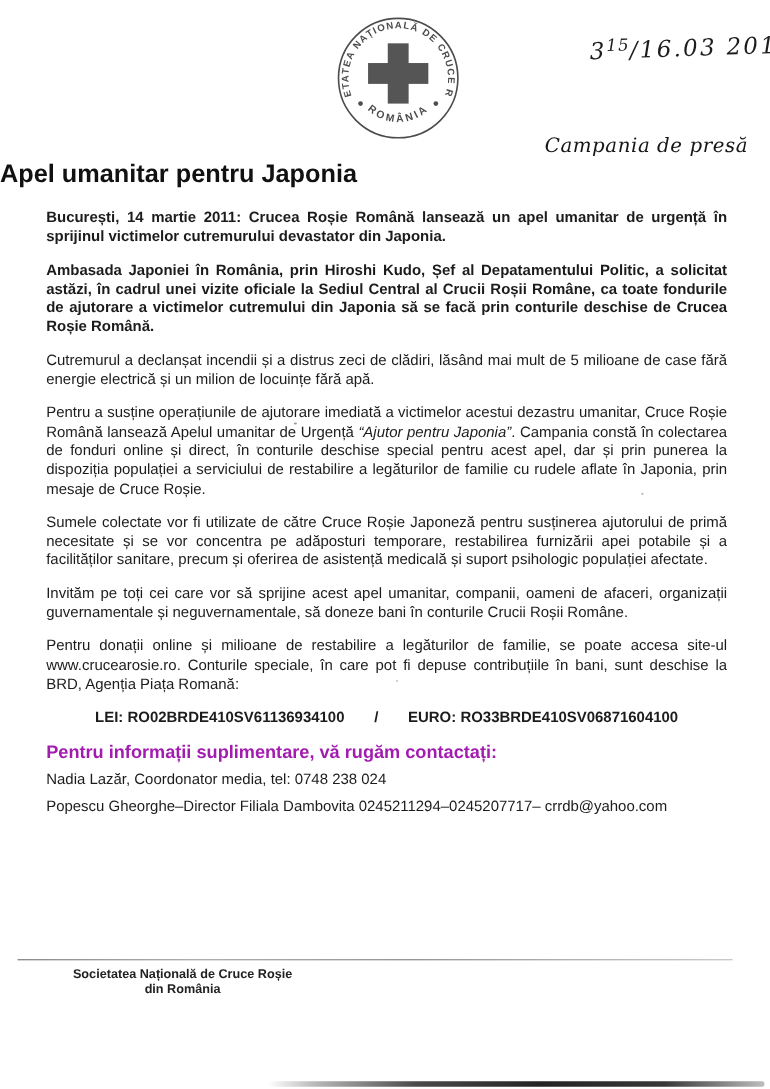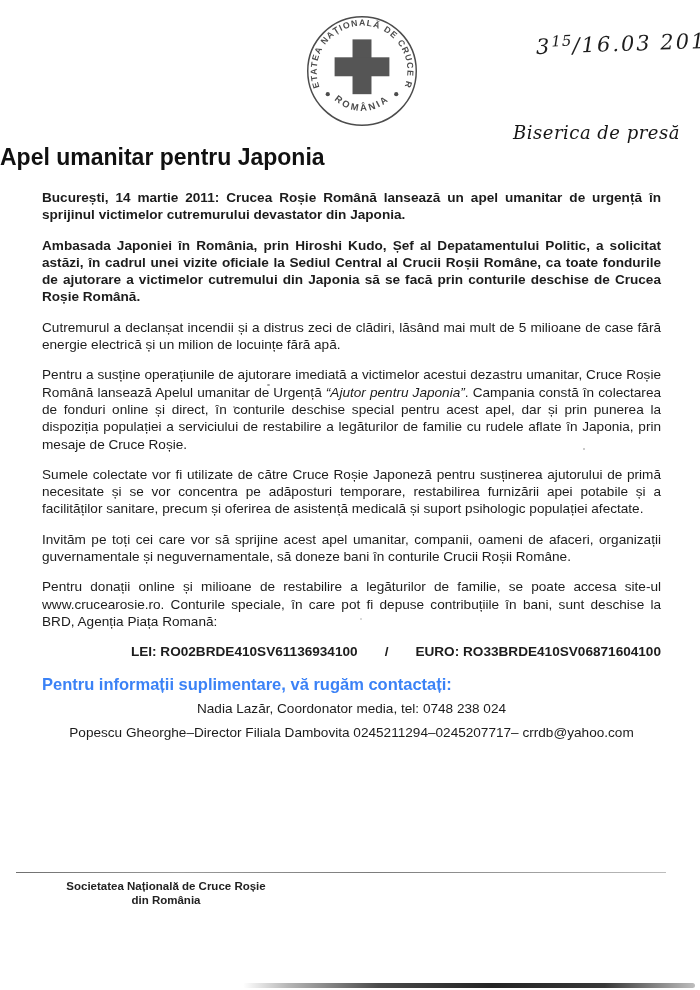--- a/index.html
+++ b/index.html
@@ -37,27 +37,27 @@
   }
 
   .body-text{
     position:absolute;top:189px;left:42px;width:619px;
     font-size:13.6px;line-height:17.3px;text-align:justify;color:#1c1c1c;
   }
   .body-text p{margin:0 0 13px 0;}
   .body-text p.bold{font-weight:bold;}
   .body-text em{font-style:italic;}
 
-  .accounts{font-weight:bold;margin:5px 0 15px 0 !important;text-align:right;white-space:nowrap;}
+  .accounts{font-weight:bold;margin:5px 0 15px 0 !important;text-align:center;white-space:nowrap;}
   .accounts .sep{display:inline-block;margin:0 27px;}
 
   .contact-heading{
-    margin:2px 0 6px 0;font-size:16.5px;font-weight:bold;color:#3b82f6;
+    margin:2px 0 6px 0;font-size:16.5px;font-weight:bold;color:#a21caf;
   }
-  .contact-line{margin:0 0 4px 0 !important;line-height:20px;text-align:center;}
+  .contact-line{margin:0 0 4px 0 !important;line-height:20px;text-align:left;}
 
   
   .footer-rule{
     position:absolute;top:872px;left:16px;width:650px;height:1px;
     background:linear-gradient(90deg,#6f6f6f,#9a9a9a 25%,#7c7c7c 55%,#a8a8a8 85%,#bdbdbd);
   }
   .footer-org{
     position:absolute;top:879px;left:58px;width:216px;text-align:center;
     font-size:11.5px;font-weight:bold;line-height:14px;color:#222;
   }
@@ -99,21 +99,21 @@
         <textPath href="#arcTop" startOffset="50%" text-anchor="middle">SOCIETATEA NAȚIONALĂ DE CRUCE ROȘIE</textPath>
       </text>
       <text class="ring-text-bottom">
         <textPath href="#arcBottom" startOffset="50%" text-anchor="middle">ROMÂNIA</textPath>
       </text>
       <circle cx="23.5" cy="78" r="2" fill="#4c4c4c"></circle>
       <circle cx="88.5" cy="78" r="2" fill="#4c4c4c"></circle>
     </svg>
   </div>
 
-  <div class="doc-type">Biserica de presă</div>
+  <div class="doc-type">Campania de presă</div>
 
   <h1 class="title">Apel umanitar pentru Japonia</h1>
 
   <div class="body-text">
     <p class="bold">București, 14 martie 2011: Crucea Roșie Română lansează un apel umanitar de urgență în sprijinul victimelor cutremurului devastator din Japonia.</p>
     <p class="bold">Ambasada Japoniei în România, prin Hiroshi Kudo, Șef al Depatamentului Politic, a solicitat astăzi, în cadrul unei vizite oficiale la Sediul Central al Crucii Roșii Române,  ca toate fondurile de ajutorare a victimelor cutremului din Japonia să se facă prin conturile deschise de Crucea Roșie Română.</p>
     <p>Cutremurul a declanșat incendii și a distrus zeci de clădiri, lăsând mai mult de 5 milioane de case fără energie electrică și  un milion de locuințe fără apă.</p>
     <p><span>Pentru a susține operațiunile de ajutorare imediată a victimelor acestui dezastru umanitar, Cruce Roșie Română lansează Apelul umanitar de Urgență </span><em>“Ajutor pentru Japonia”</em><span>. Campania constă în colectarea de fonduri online și direct, în conturile deschise special pentru acest apel, dar și prin punerea la dispoziția populației a serviciului de restabilire a legăturilor de familie cu rudele aflate în Japonia, prin mesaje de Cruce Roșie.</span></p>
     <p>Sumele colectate vor fi utilizate de către Cruce Roșie Japoneză  pentru susținerea ajutorului de primă necesitate și se vor concentra pe adăposturi temporare, restabilirea furnizării apei potabile și a facilităților sanitare, precum și oferirea de asistență medicală și suport psihologic populației afectate.</p>
     <p>Invităm pe toți cei care vor să sprijine acest apel umanitar, companii, oameni de afaceri, organizații guvernamentale și neguvernamentale, să doneze bani în conturile Crucii Roșii Române.</p>

